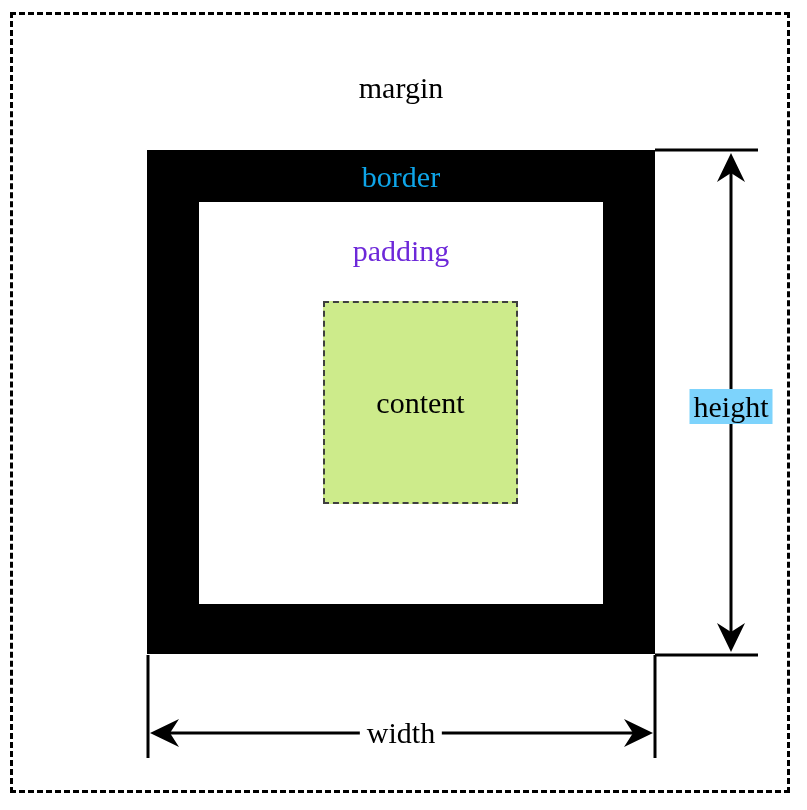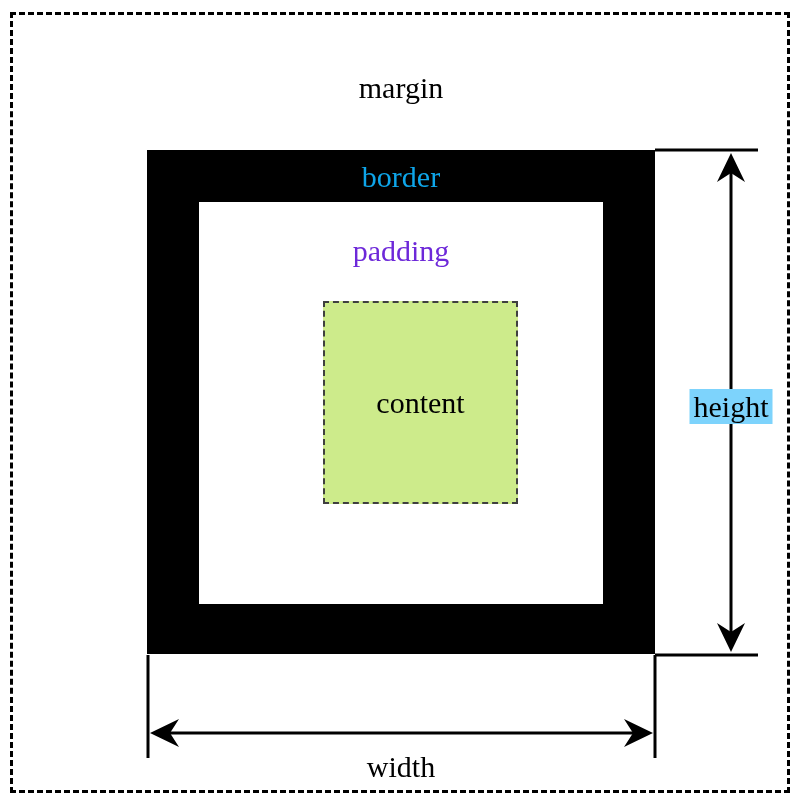--- a/index.html
+++ b/index.html
@@ -68,21 +68,21 @@
   }
   #arrows line { stroke-width: 3; }
   
   #height-label {
     left: 731px; top: 389px;
     transform: translateX(-50%);
     background: #ffffff;
     padding: 0 4px;
   }
   #width-label {
-    left: 401px; top: 749px;
+    left: 401px; top: 715px;
     transform: translateX(-50%);
     background: #ffffff;
     padding: 0 7px;
   }
 </style>
 </head>
 <body>
 
 <div id="canvas">
 

